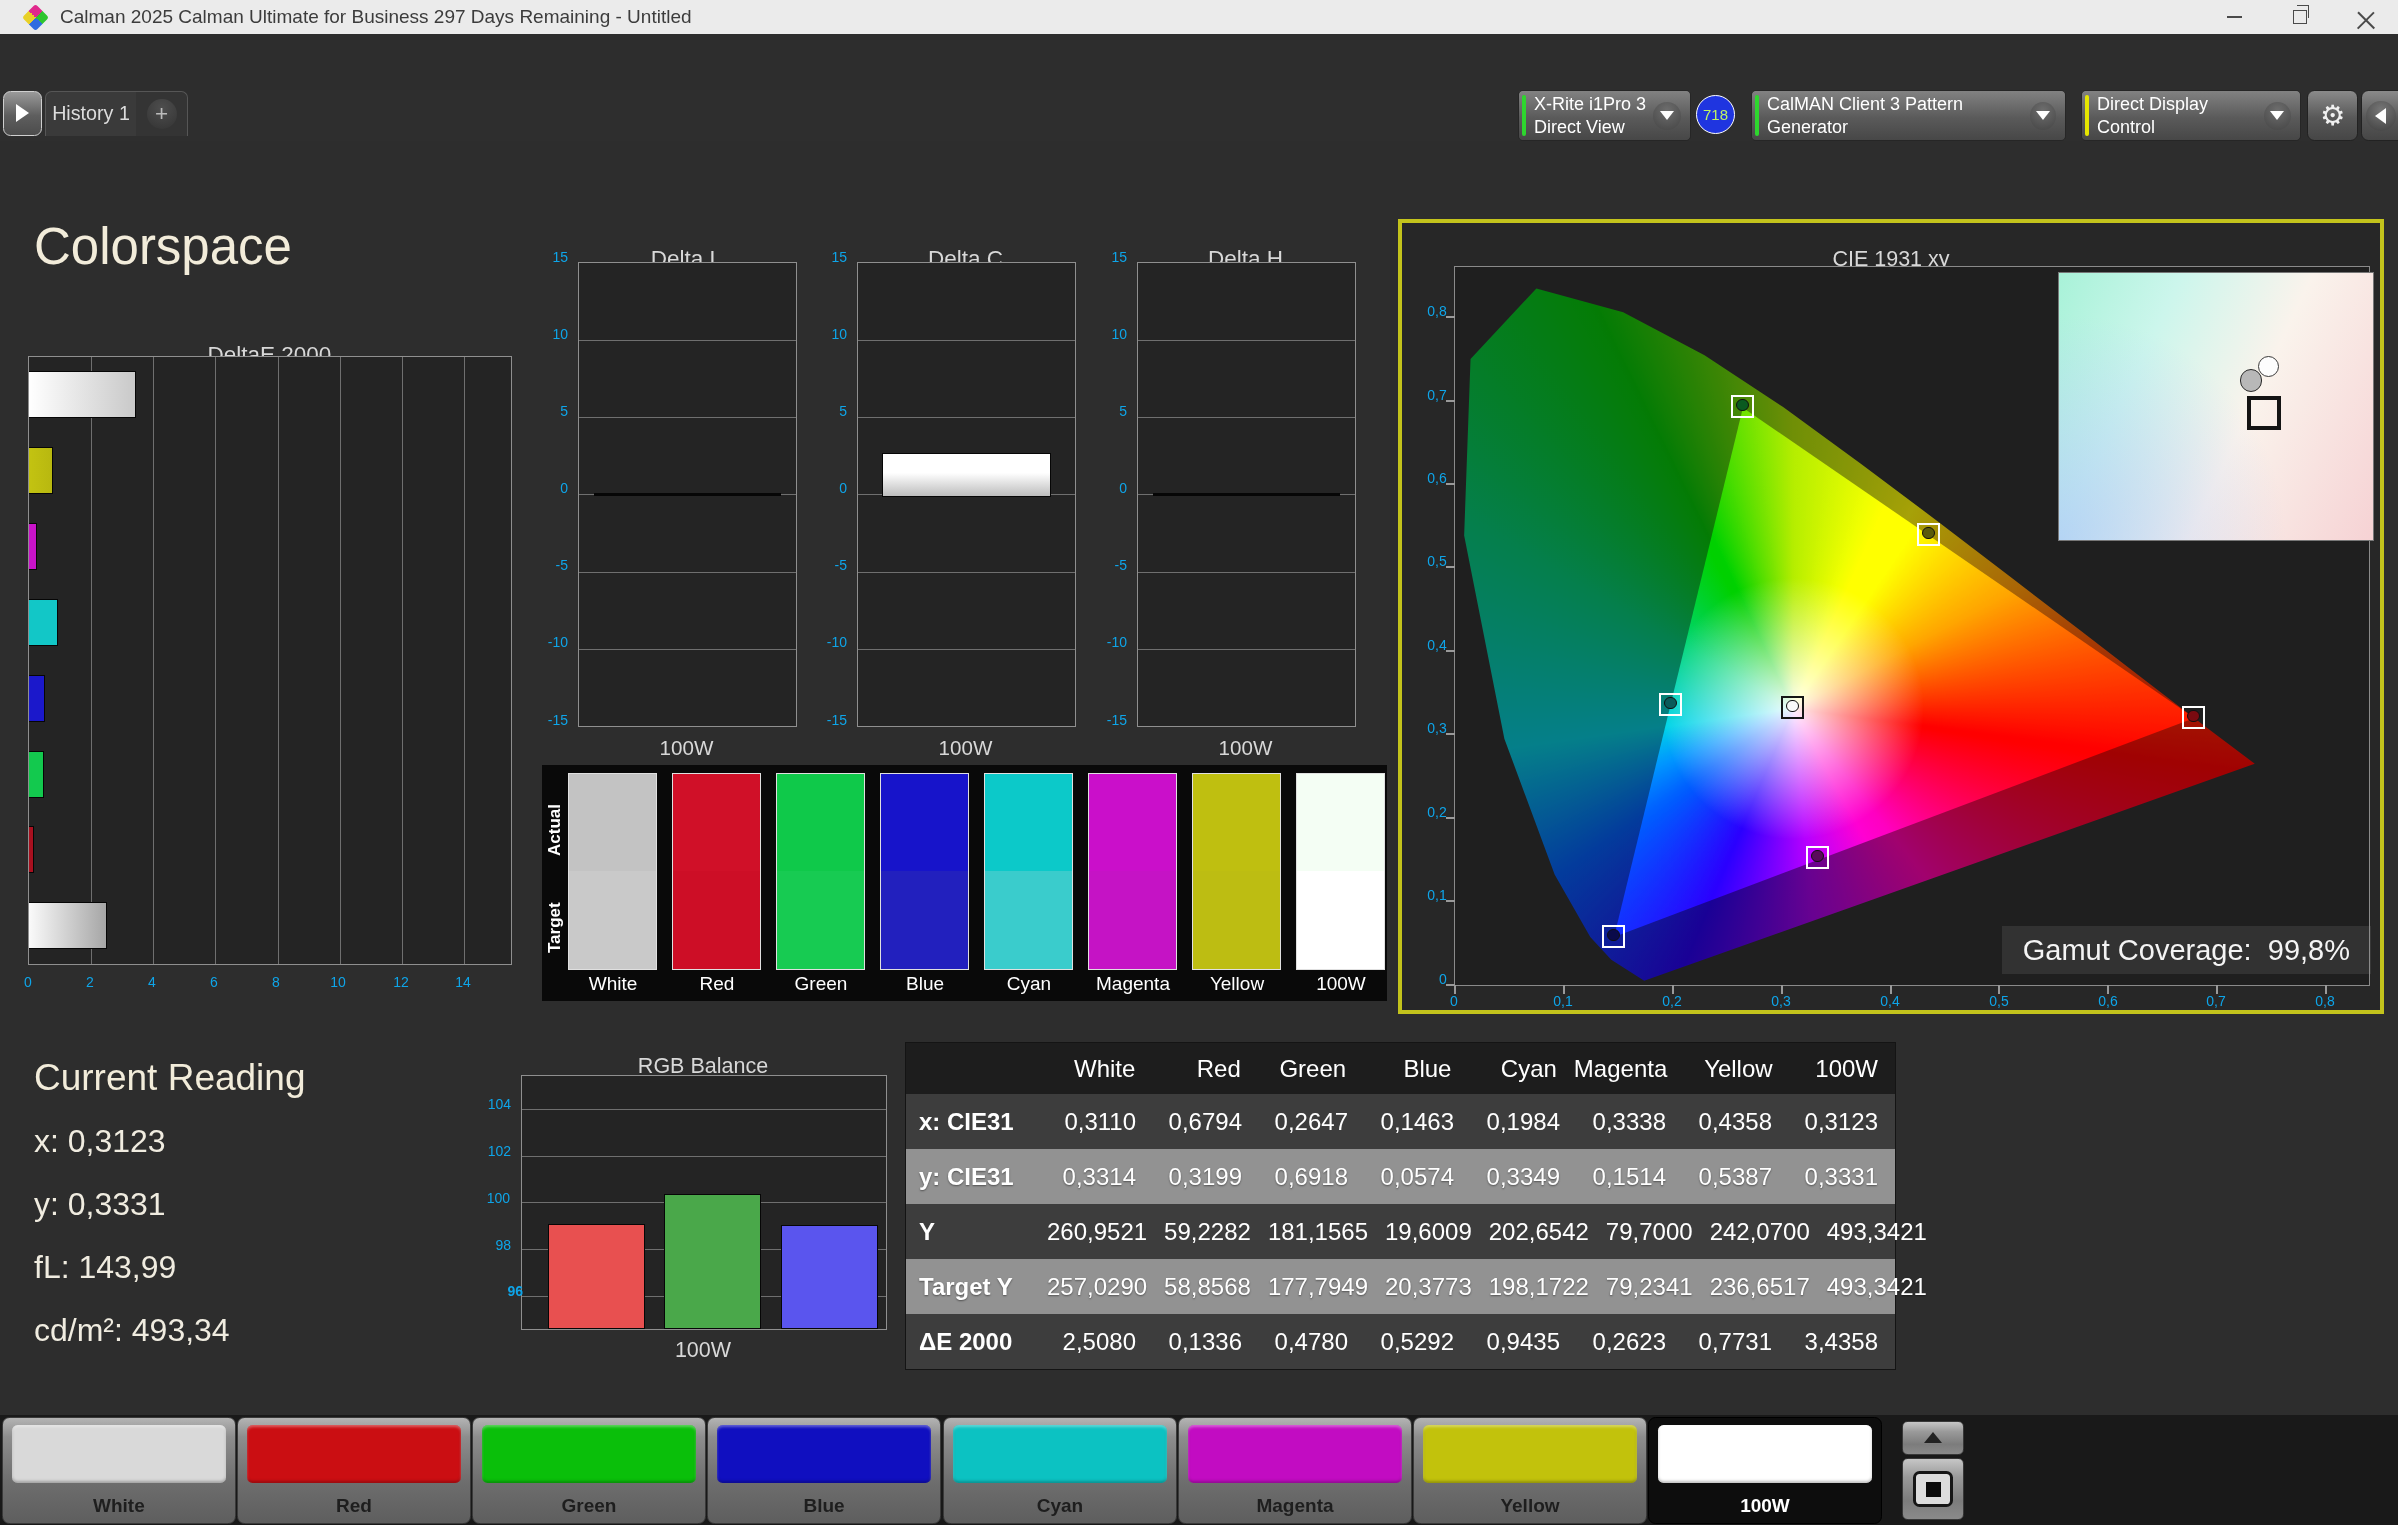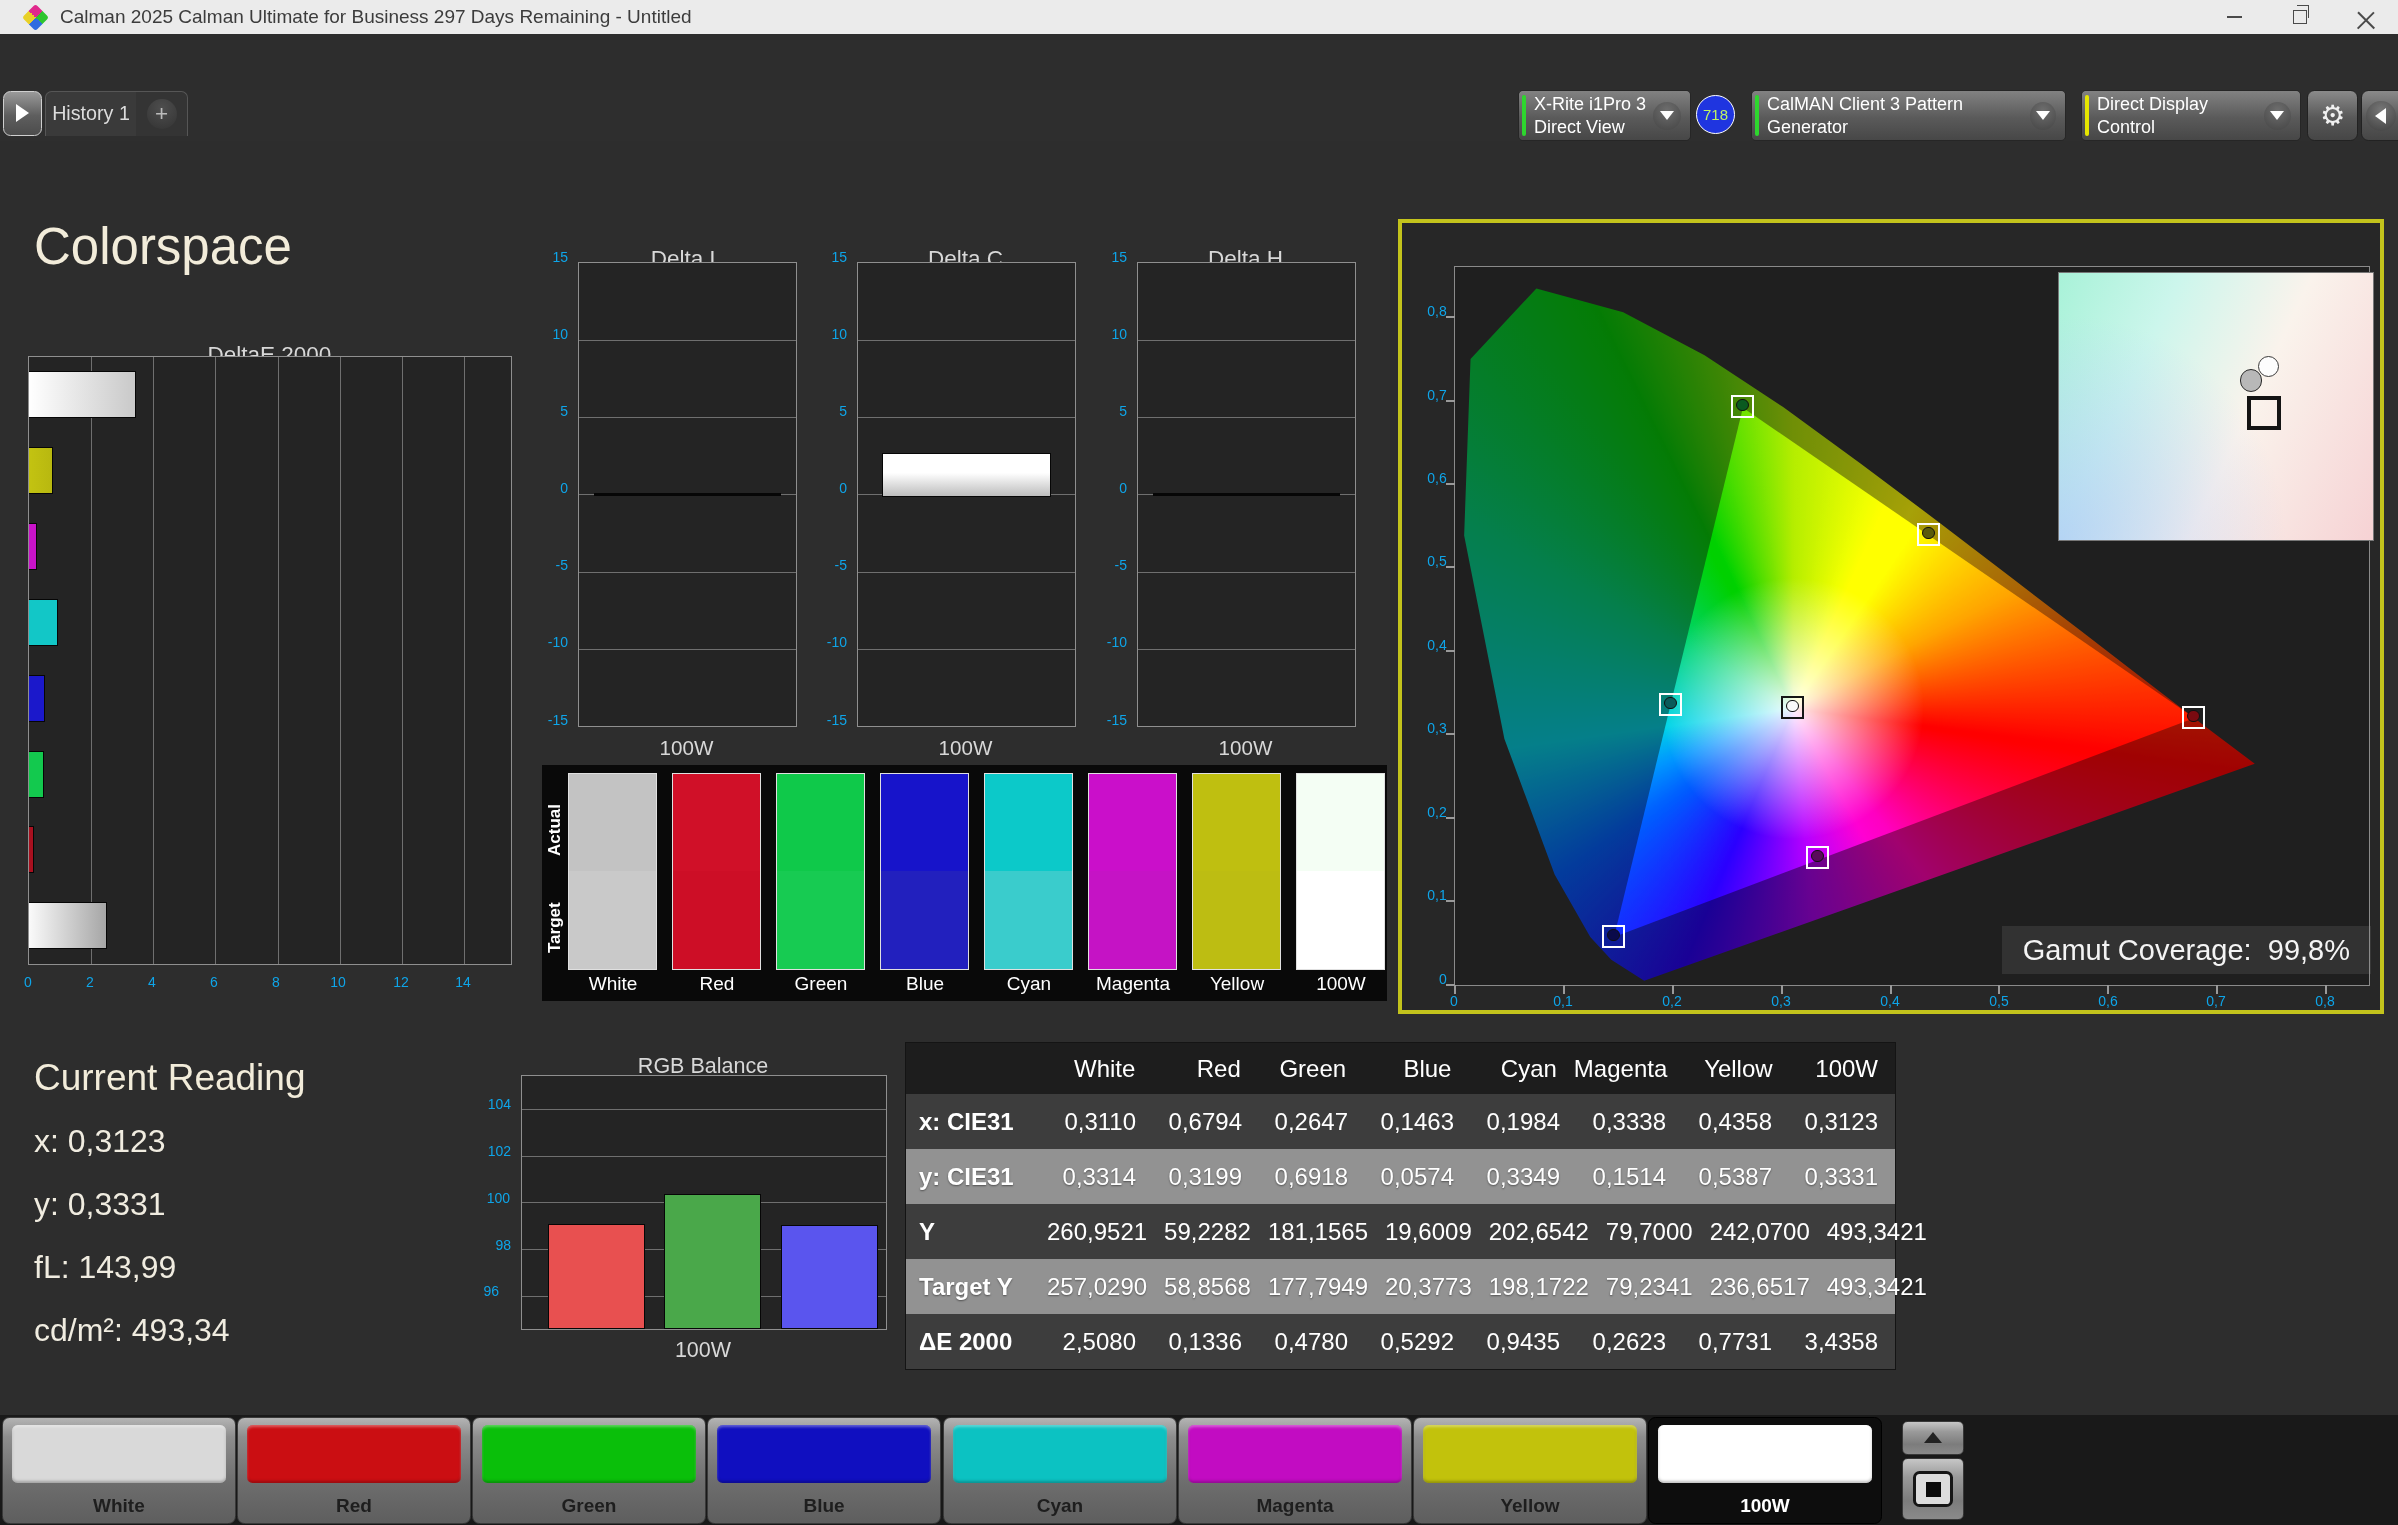--- a/index.html
+++ b/index.html
@@ -347,20 +347,21 @@
       </div>
       <div class="swlabel" style="left: 643px;">Yellow</div>
       <div class="swatch" style="left: 754px;">
         <div class="half" style="background: rgb(244, 254, 244);"></div>
         <div class="half" style="background: rgb(255, 255, 255);"></div>
       </div>
       <div class="swlabel" style="left: 747px;">100W</div>
     </div>
 
   <div id="cie">
+    <div class="ctitle">CIE 1931 xy</div>
     <div id="ciePlot">
       <div class="locus"></div>
       <div class="tri"></div>
       <div class="triglow"></div>
     <div class="cietickx" style="left: -0.9px; top: 718px;"></div>
         <div class="cietickx" style="left: 108px; top: 718px;"></div>
         <div class="cietickx" style="left: 217px; top: 718px;"></div>
         <div class="cietickx" style="left: 326px; top: 718px;"></div>
         <div class="cietickx" style="left: 435px; top: 718px;"></div>
         <div class="cietickx" style="left: 543px; top: 718px;"></div>
@@ -445,21 +446,21 @@
         <div class="hgrid" style="top: 220px;"></div>
         <div class="rgbbar" style="left: 26px; top: 148px; height: 105px; background: rgb(232, 80, 80);"></div>
         <div class="rgbbar" style="left: 142px; top: 118px; height: 135px; background: rgb(74, 168, 74);"></div>
         <div class="rgbbar" style="left: 259px; top: 149px; height: 104px; background: rgb(90, 85, 238);"></div>
       </div>
     <div class="xlabel">100W</div>
   <div class="tick-y" style="left: 24px; top: 58px; width: 47px;">104</div>
       <div class="tick-y" style="left: 24px; top: 105px; width: 47px;">102</div>
       <div class="tick-y" style="left: 23px; top: 152px; width: 47px;">100</div>
       <div class="tick-y" style="left: 24px; top: 199px; width: 47px;">98</div>
-      <div class="tick-y" style="left: 12px; top: 245px; width: 47px;">96</div>
+      <div class="tick-y" style="left: 36px; top: 245px; width: 47px; font-weight: bold;">96</div>
     </div>
 
   <div id="dataTable">
       <div class="trow thead">
         <div class="tcell tlabel"></div>
         <div class="tcell">White</div>
         <div class="tcell">Red</div>
         <div class="tcell">Green</div>
         <div class="tcell">Blue</div>
         <div class="tcell">Cyan</div>

